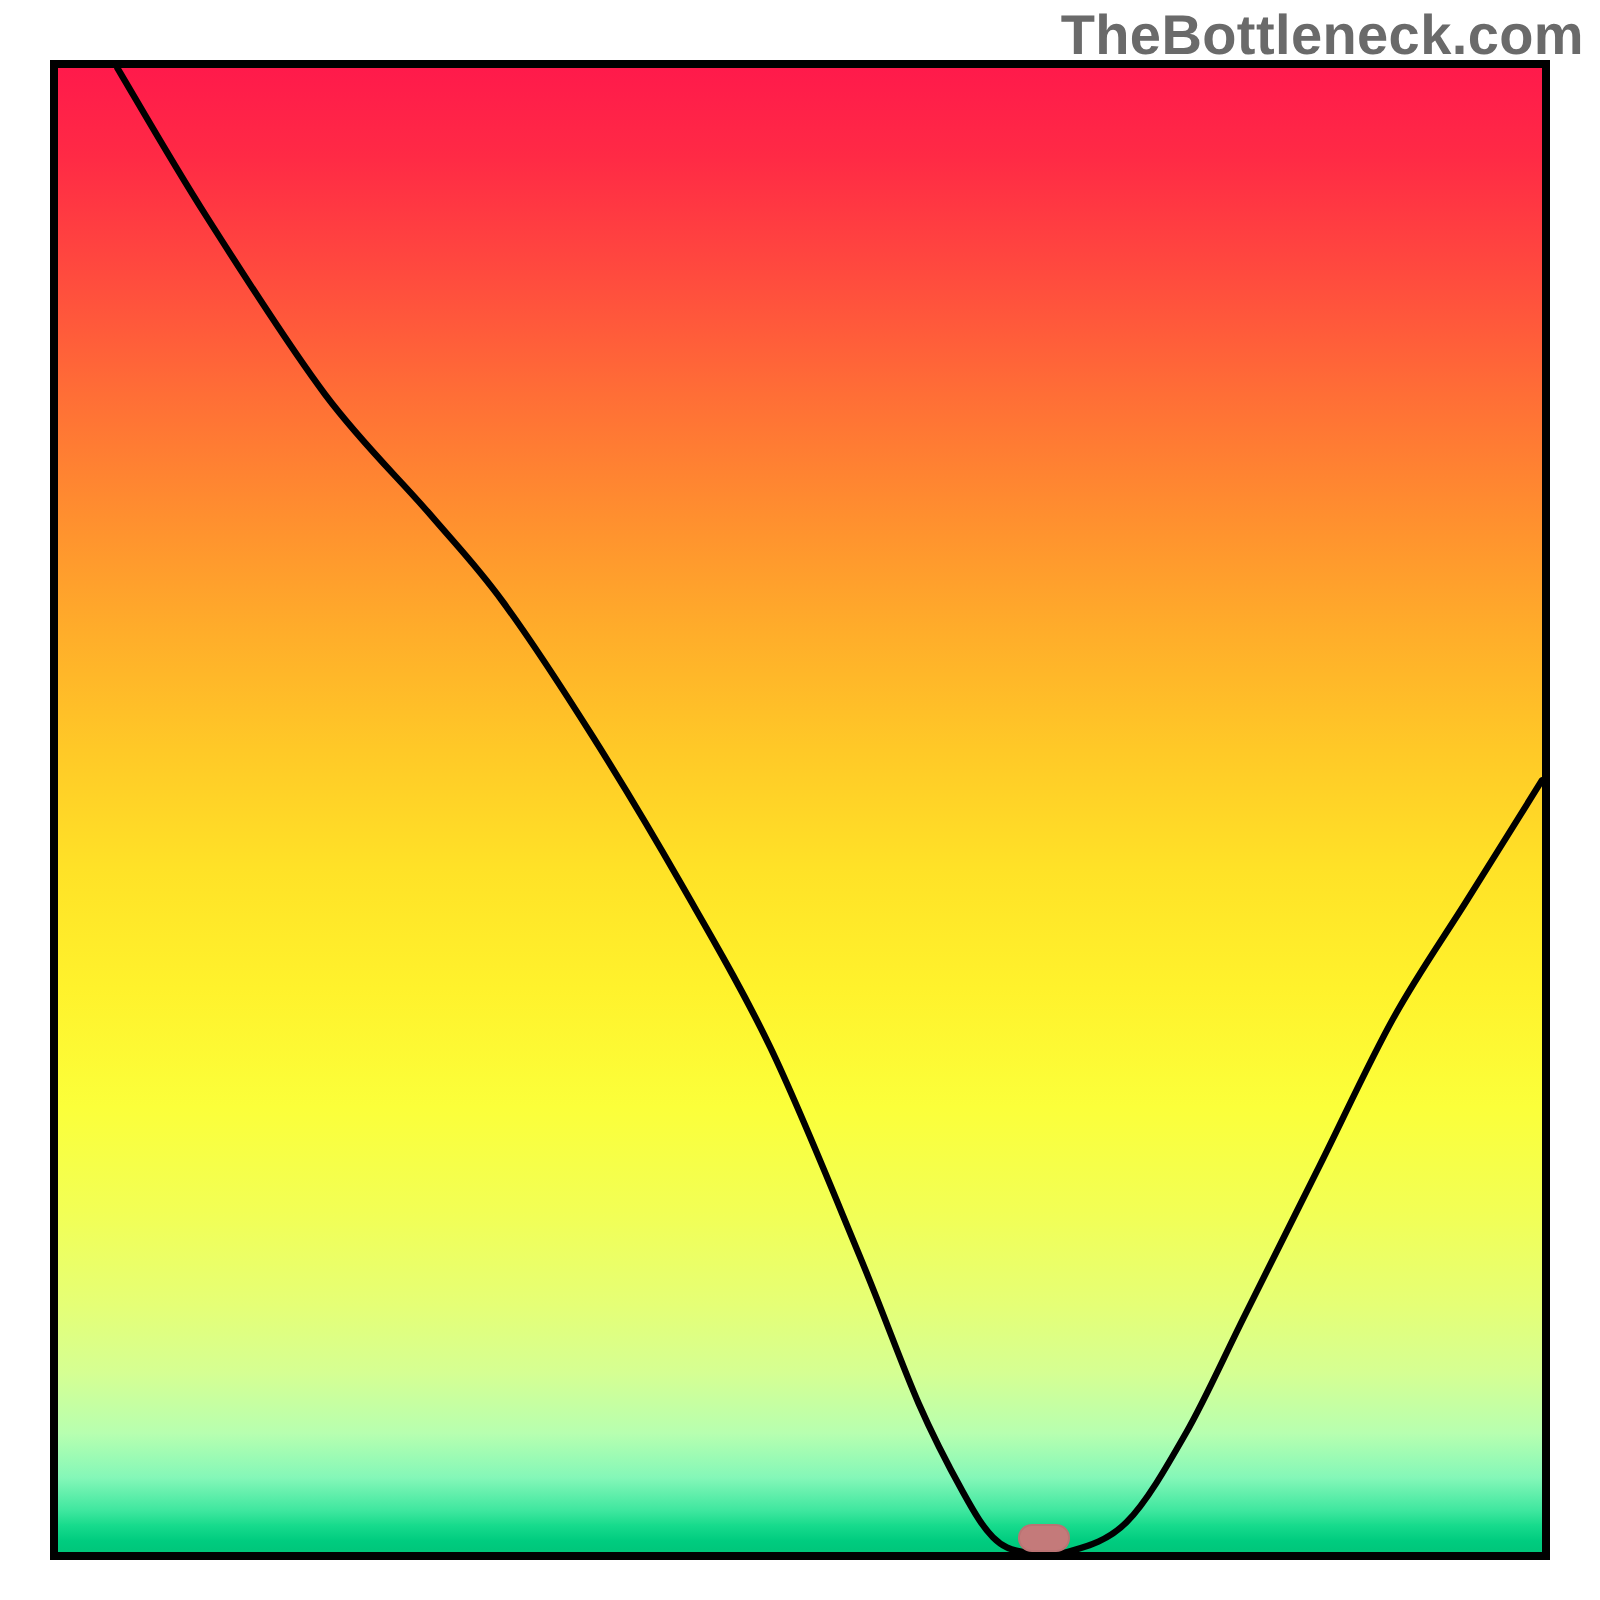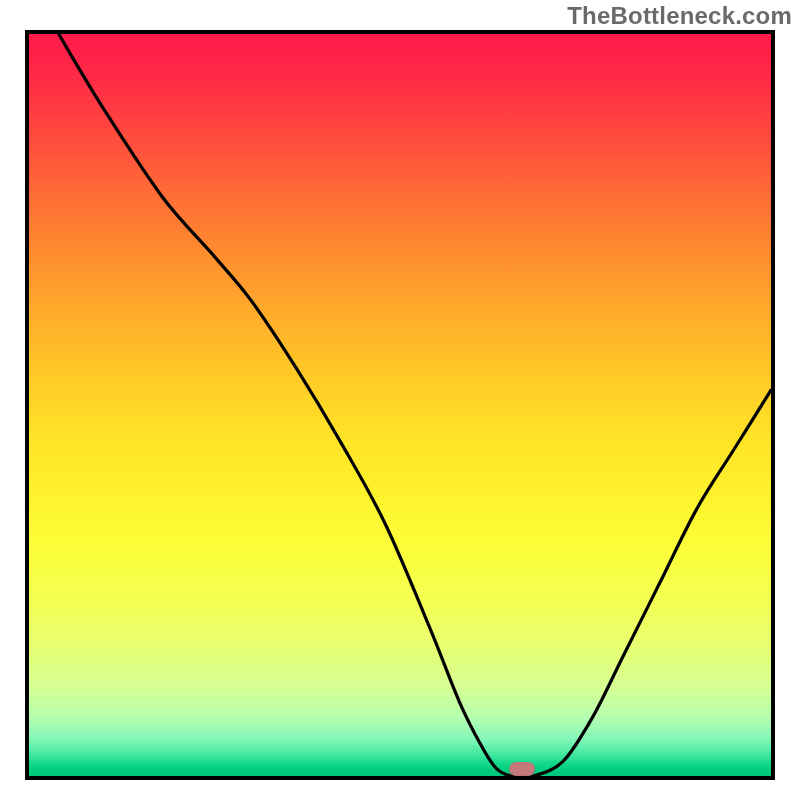--- a/index.html
+++ b/index.html
@@ -13,21 +13,21 @@
   }
   .stage {
     position: relative;
     width: 800px;
     height: 800px;
   }
   .watermark {
     position: absolute;
     top: 2px;
     right: 8px;
-    font-size: 24px;
+    font-size: 28px;
     font-weight: 600;
     color: #6a6a6a;
     letter-spacing: 0.2px;
     z-index: 10;
   }
   .plot-area {
     position: absolute;
     left: 25px;
     top: 30px;
     width: 750px;

